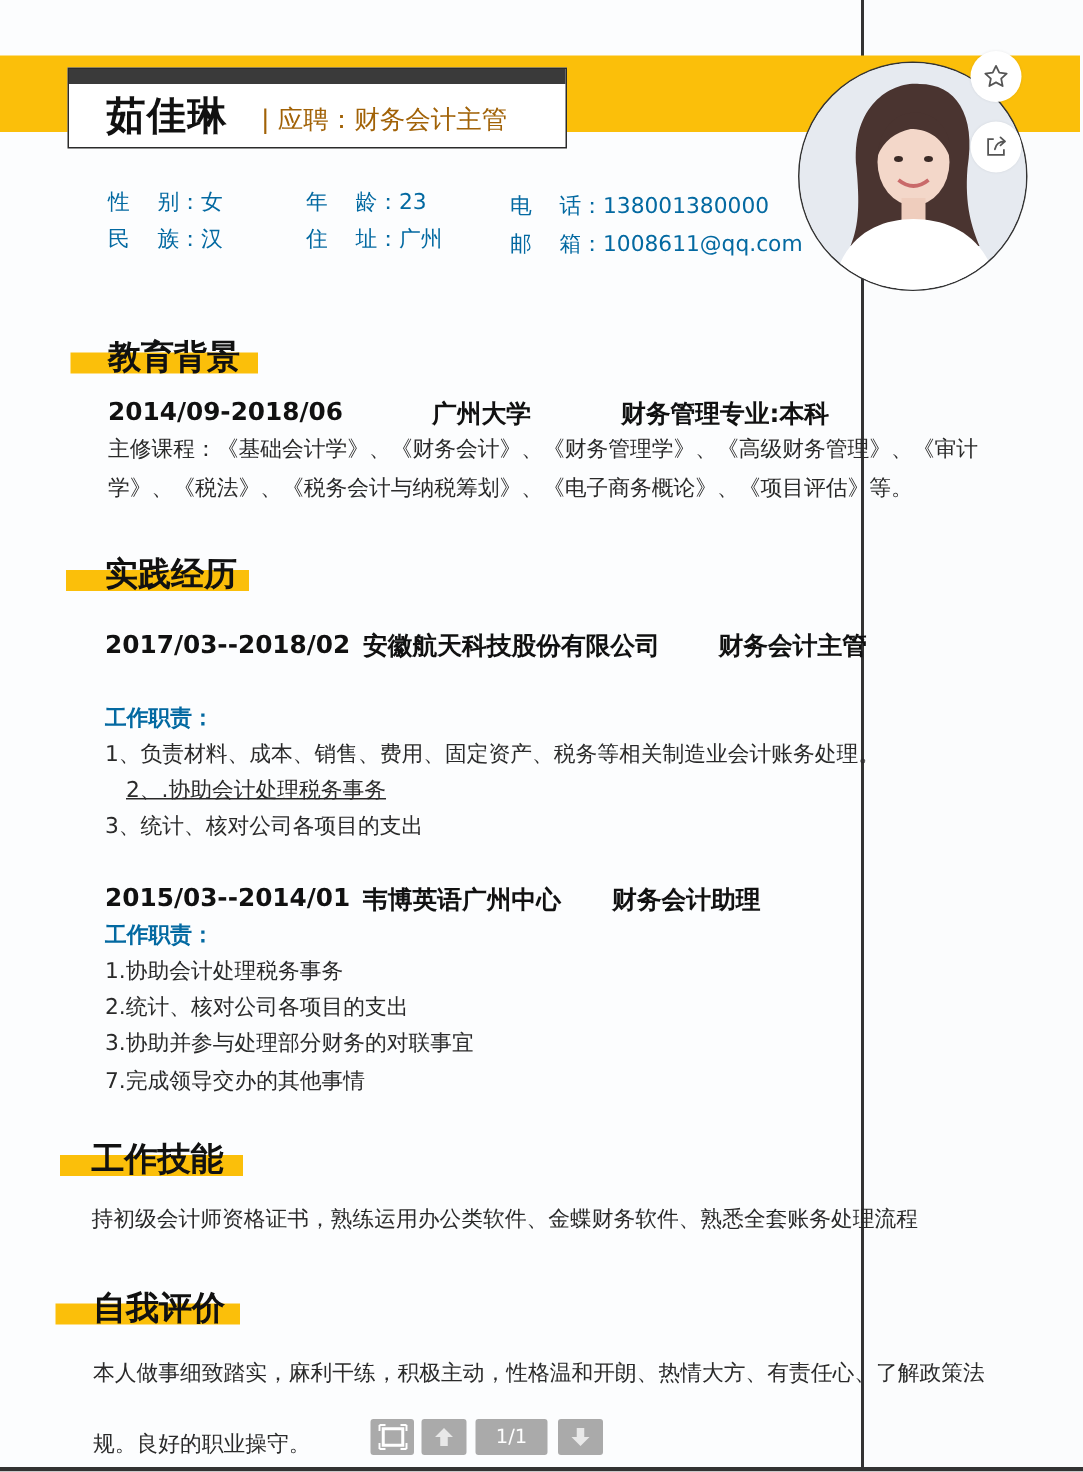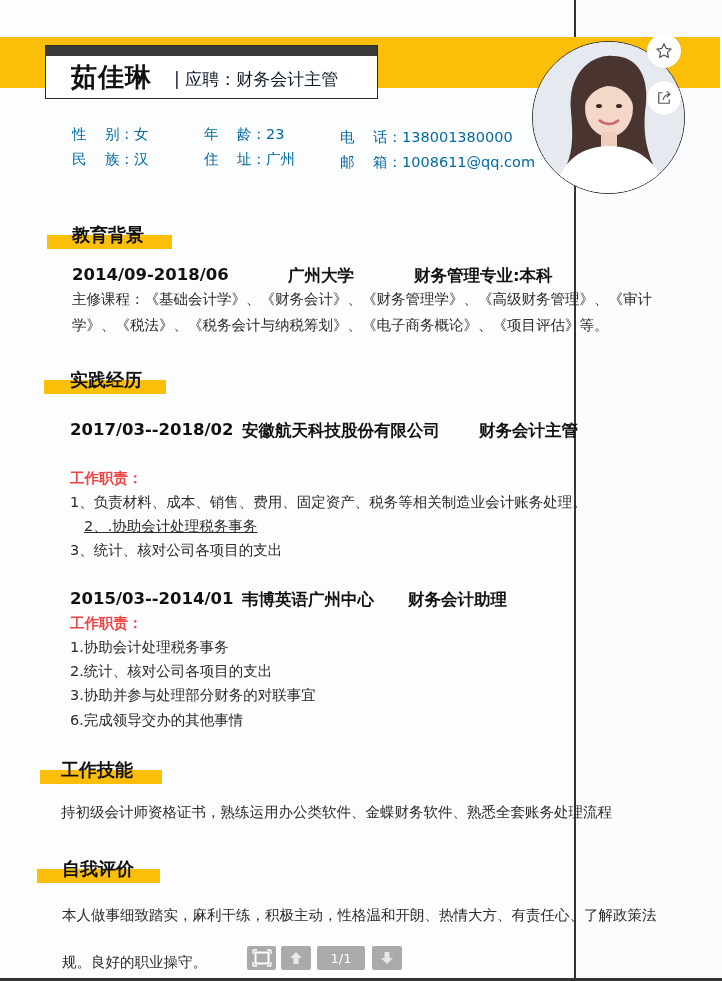--- a/index.html
+++ b/index.html
@@ -11,36 +11,36 @@
     position: relative;
   }
   .page { position: absolute; left: 0; top: 0; width: 576px; height: 978px; background: #fcfdfe; border-right: 2px solid #333; }
   .bottom-border { position: absolute; left: 0; top: 978px; width: 722px; height: 3px; background: #333; }
 
   .top-band { position: absolute; left: 0; top: 37px; width: 720px; height: 51px; background: #fbbf0a; }
 
   .name-box { position: absolute; left: 45px; top: 45px; width: 333px; height: 54px; background: #fff; border: 1.5px solid #2b2b2b; }
   .name-box .bar { position: absolute; left: 0; top: 0; width: 100%; height: 10px; background: #3a3a3a; }
   .name-box .name { position: absolute; left: 25px; top: 14px; font-size: 26px; font-weight: bold; letter-spacing: 1px; color: #111; }
-  .name-box .apply { position: absolute; left: 128px; top: 22px; font-size: 17px; color: #0f172a; }
+  .name-box .apply { position: absolute; left: 128px; top: 22px; font-size: 17px; color: #a16207; }
 
   .info { position: absolute; font-size: 14.5px; color: #0369a1; white-space: nowrap; }
   .info .k1 { display: inline-block; width: 33px; }
   .info .k2 { display: inline-block; }
 
   .avatar { position: absolute; left: 532px; top: 41px; width: 153px; height: 153px; border-radius: 50%; border: 1.5px solid #333; background: #e9ecf1; overflow: hidden; }
   .round-btn { position: absolute; width: 34px; height: 34px; border-radius: 50%; background: #fff; display: flex; align-items: center; justify-content: center; box-shadow: 0 0 2px rgba(0,0,0,0.08); }
 
   .sec-title { position: absolute; height: 26px; }
   .sec-title .hl { position: absolute; left: 0; bottom: 0; width: 100%; height: 14px; background: #fbbf0a; }
-  .sec-title .txt { position: absolute; top: 0; font-size: 18px; font-weight: bold; color: #111; white-space: nowrap; }
+  .sec-title .txt { position: absolute; top: 0; font-size: 22px; font-weight: bold; color: #111; white-space: nowrap; }
 
   .t { position: absolute; white-space: nowrap; font-size: 14.5px; color: #2a2a2a; }
   .b { position: absolute; white-space: nowrap; font-size: 16.5px; font-weight: bold; color: #111; }
-  .sb { position: absolute; white-space: nowrap; font-size: 14.5px; font-weight: bold; color: #ef4444; }
+  .sb { position: absolute; white-space: nowrap; font-size: 14.5px; font-weight: bold; color: #0369a1; }
 
   .pager { position: absolute; top: 946px; height: 24px; background: #aaaaaa; border-radius: 2px; display: flex; align-items: center; justify-content: center; color: #fff; font-size: 13px; }
 </style>
 </head>
 <body>
 
 <div class="page">
 
   <div class="top-band"></div>
 
@@ -117,21 +117,21 @@
   <div class="t" style="left:84px; top:517px;text-decoration:underline;">2、.协助会计处理税务事务</div>
   <div class="t" style="left:70px; top:541px;">3、统计、核对公司各项目的支出</div>
 
   <div class="b" style="left:70px; top:589px;">2015/03--2014/01</div>
   <div class="b" style="left:242px; top:589px;">韦博英语广州中心</div>
   <div class="b" style="left:408px; top:589px;">财务会计助理</div>
   <div class="sb" style="left:70px; top:614px;">工作职责：</div>
   <div class="t" style="left:70px; top:638px;">1.协助会计处理税务事务</div>
   <div class="t" style="left:70px; top:662px;">2.统计、核对公司各项目的支出</div>
   <div class="t" style="left:70px; top:686px;">3.协助并参与处理部分财务的对联事宜</div>
-  <div class="t" style="left:70px; top:711px;">6.完成领导交办的其他事情</div>
+  <div class="t" style="left:70px; top:711px;">7.完成领导交办的其他事情</div>
 
   <div class="sec-title" style="left:40px; top:758px; width:122px;">
     <div class="hl"></div>
     <span class="txt" style="left:21px;">工作技能</span>
   </div>
   <div class="t" style="left:61px; top:803px;">持初级会计师资格证书，熟练运用办公类软件、金蝶财务软件、熟悉全套账务处理流程</div>
 
   <div class="sec-title" style="left:37px; top:857px; width:123px;">
     <div class="hl"></div>
     <span class="txt" style="left:25px;">自我评价</span>

